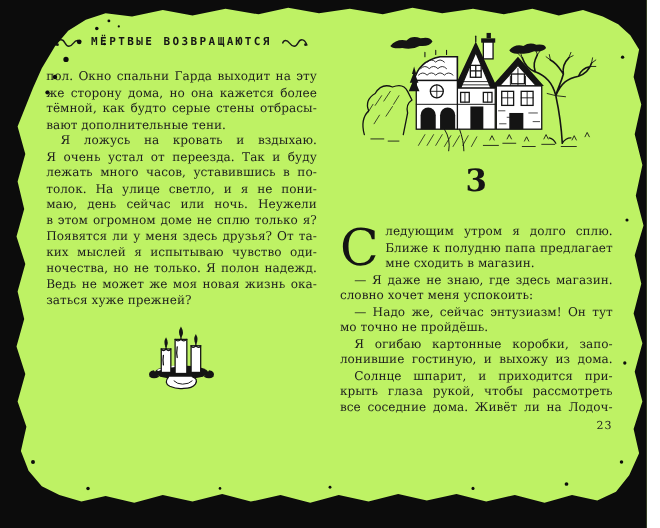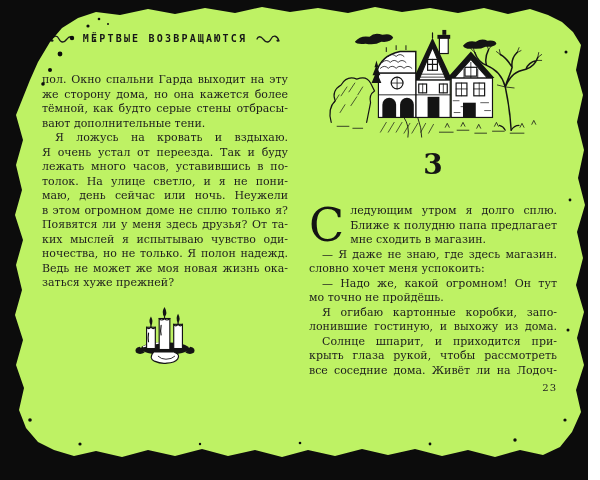--- a/index.html
+++ b/index.html
@@ -5,21 +5,21 @@
   html,body{margin:0;padding:0;background:#fff;}
   .stage{position:relative;width:588px;height:480px;background:#bef264;overflow:hidden;
          font-family:"DejaVu Serif",serif;}
   .frame{position:absolute;inset:0;z-index:5;pointer-events:none;}
   .page{position:absolute;z-index:1;color:#1d1d1d;}
   .lp{left:42px;top:32px;width:246px;}
   .rp{left:309px;top:26px;width:248px;}
   .hdr{display:flex;align-items:center;justify-content:center;gap:9px;height:14px;}
   .hdr .t{font-family:"DejaVu Sans Mono",monospace;font-weight:700;font-size:10px;line-height:12px;
           letter-spacing:2.2px;white-space:nowrap;color:#161616;}
-  .bodytxt{margin-top:27px;font-size:11px;line-height:14.5px;}
+  .bodytxt{margin-top:17px;font-size:11px;line-height:14.5px;}
   .ln{text-align:justify;text-align-last:justify;}
   .ln.l{text-align:center;text-align-last:left;}
   .ln.ind{padding-left:13px;}
   .illus{display:flex;justify-content:center;}
   .candles-wrap{margin-top:13px;}
   .chap{text-align:center;font-weight:700;font-size:28px;line-height:34px;margin-top:4px;color:#151515;}
   .caprow{display:flex;align-items:flex-start;}
   .cap{font-size:46px;line-height:40px;margin:1px 6px 0 0;color:#141414;}
   .capcol{flex:1;min-width:0;}
   .pageno{text-align:right;font-size:10px;line-height:12px;margin-top:4px;letter-spacing:1px;color:#222;}
@@ -166,21 +166,21 @@
       <div class="caprow">
         <div class="cap">С</div>
         <div class="capcol">
           <div class="ln">ледующим утром я долго сплю.</div>
           <div class="ln">Ближе к полудню папа предлагает</div>
           <div class="ln l">мне сходить в магазин.</div>
         </div>
       </div>
       <div class="ln ind">— Я даже не знаю, где здесь магазин.</div>
       <div class="ln l">словно хочет меня успокоить:</div>
-      <div class="ln ind">— Надо же, какой огромном! Он тут</div>
+      <div class="ln ind">— Надо же, сейчас энтузиазм! Он тут</div>
       <div class="ln l">мо точно не пройдёшь.</div>
       <div class="ln ind">Я огибаю картонные коробки, запо-</div>
       <div class="ln">лонившие гостиную, и выхожу из дома.</div>
       <div class="ln ind">Солнце шпарит, и приходится при-</div>
       <div class="ln">крыть глаза рукой, чтобы рассмотреть</div>
       <div class="ln">все соседние дома. Живёт ли на Лодоч-</div>
     </div>
 
     <div class="pageno">23</div>
   </div>

